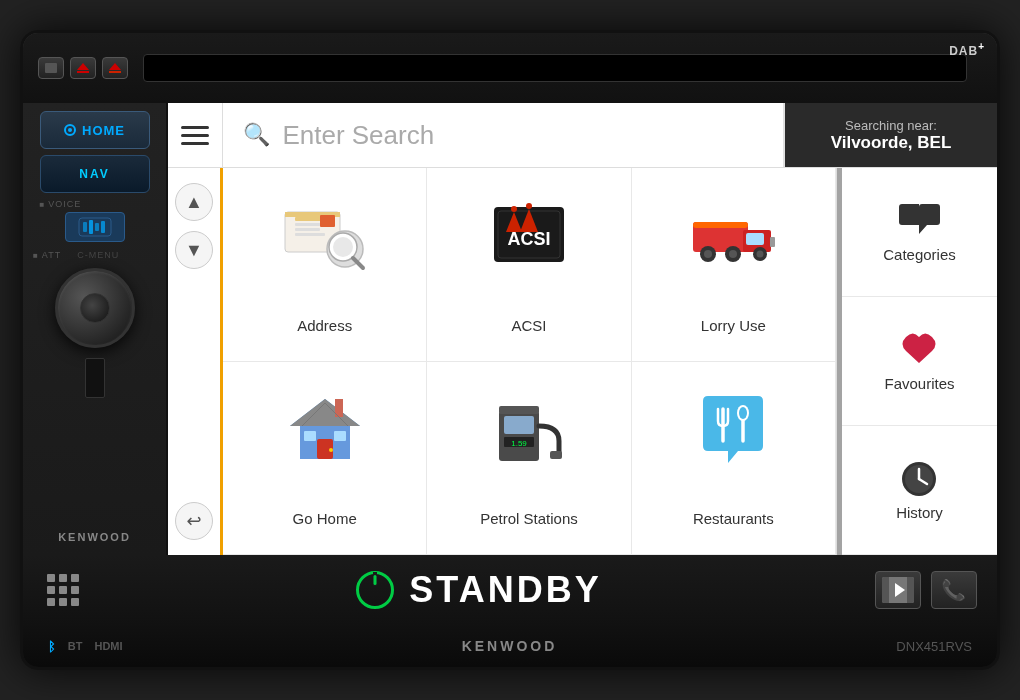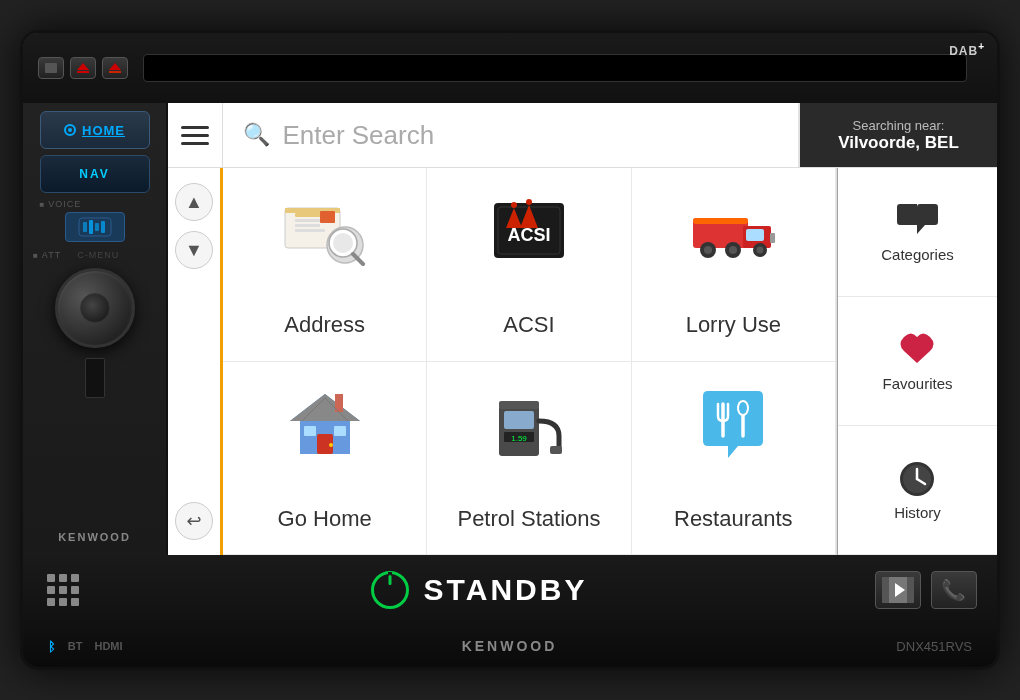--- a/index.html
+++ b/index.html
@@ -131,21 +131,20 @@
       width: 4px; height: 4px;
       background: #00aaff;
       border-radius: 50%;
     }
 
     .home-text {
       color: #00aaff;
       font-size: 13px;
       font-weight: bold;
       letter-spacing: 1px;
-      text-decoration: underline;
     }
 
     .nav-btn {
       width: 110px;
       height: 38px;
       background: linear-gradient(180deg, #1a2a3a, #0a1a2a);
       border: 1px solid #2a4a6a;
       border-radius: 6px;
       display: flex;
       align-items: center;
@@ -285,21 +284,21 @@
       font-size: 22px;
     }
 
     .search-placeholder {
       color: #aaa;
       font-size: 26px;
       font-weight: 300;
     }
 
     .location-box {
-      width: 197px;
+      width: 212px;
       background: #2a2a2a;
       display: flex;
       flex-direction: column;
       align-items: center;
       justify-content: center;
       padding: 8px;
     }
 
     .location-label {
       color: #bbb;
@@ -383,32 +382,32 @@
     .grid-item-icon {
       width: 90px;
       height: 80px;
       display: flex;
       align-items: center;
       justify-content: center;
     }
 
     .grid-item-label {
       color: #333;
-      font-size: 22px;
+      font-size: 15px;
       font-weight: 500;
       text-align: center;
       margin-top: 34px;
     }
 
     
     .right-sidebar {
       width: 160px;
       display: flex;
       flex-direction: column;
-      border-left: 1px solid #a3a3a3;
+      border-left: 5px solid #a3a3a3;
     }
 
     .sidebar-item {
       flex: 1;
       display: flex;
       flex-direction: column;
       align-items: center;
       justify-content: center;
       border-bottom: 1px solid #e8e8e8;
       cursor: pointer;
@@ -456,21 +455,21 @@
       display: flex;
       align-items: center;
       gap: 15px;
       cursor: pointer;
       flex: 1;
       justify-content: center;
     }
 
     .standby-text {
       color: #fff;
-      font-size: 30px;
+      font-size: 36px;
       font-weight: bold;
       letter-spacing: 3px;
     }
 
     .bottom-right {
       display: flex;
       gap: 10px;
       align-items: center;
     }
 

